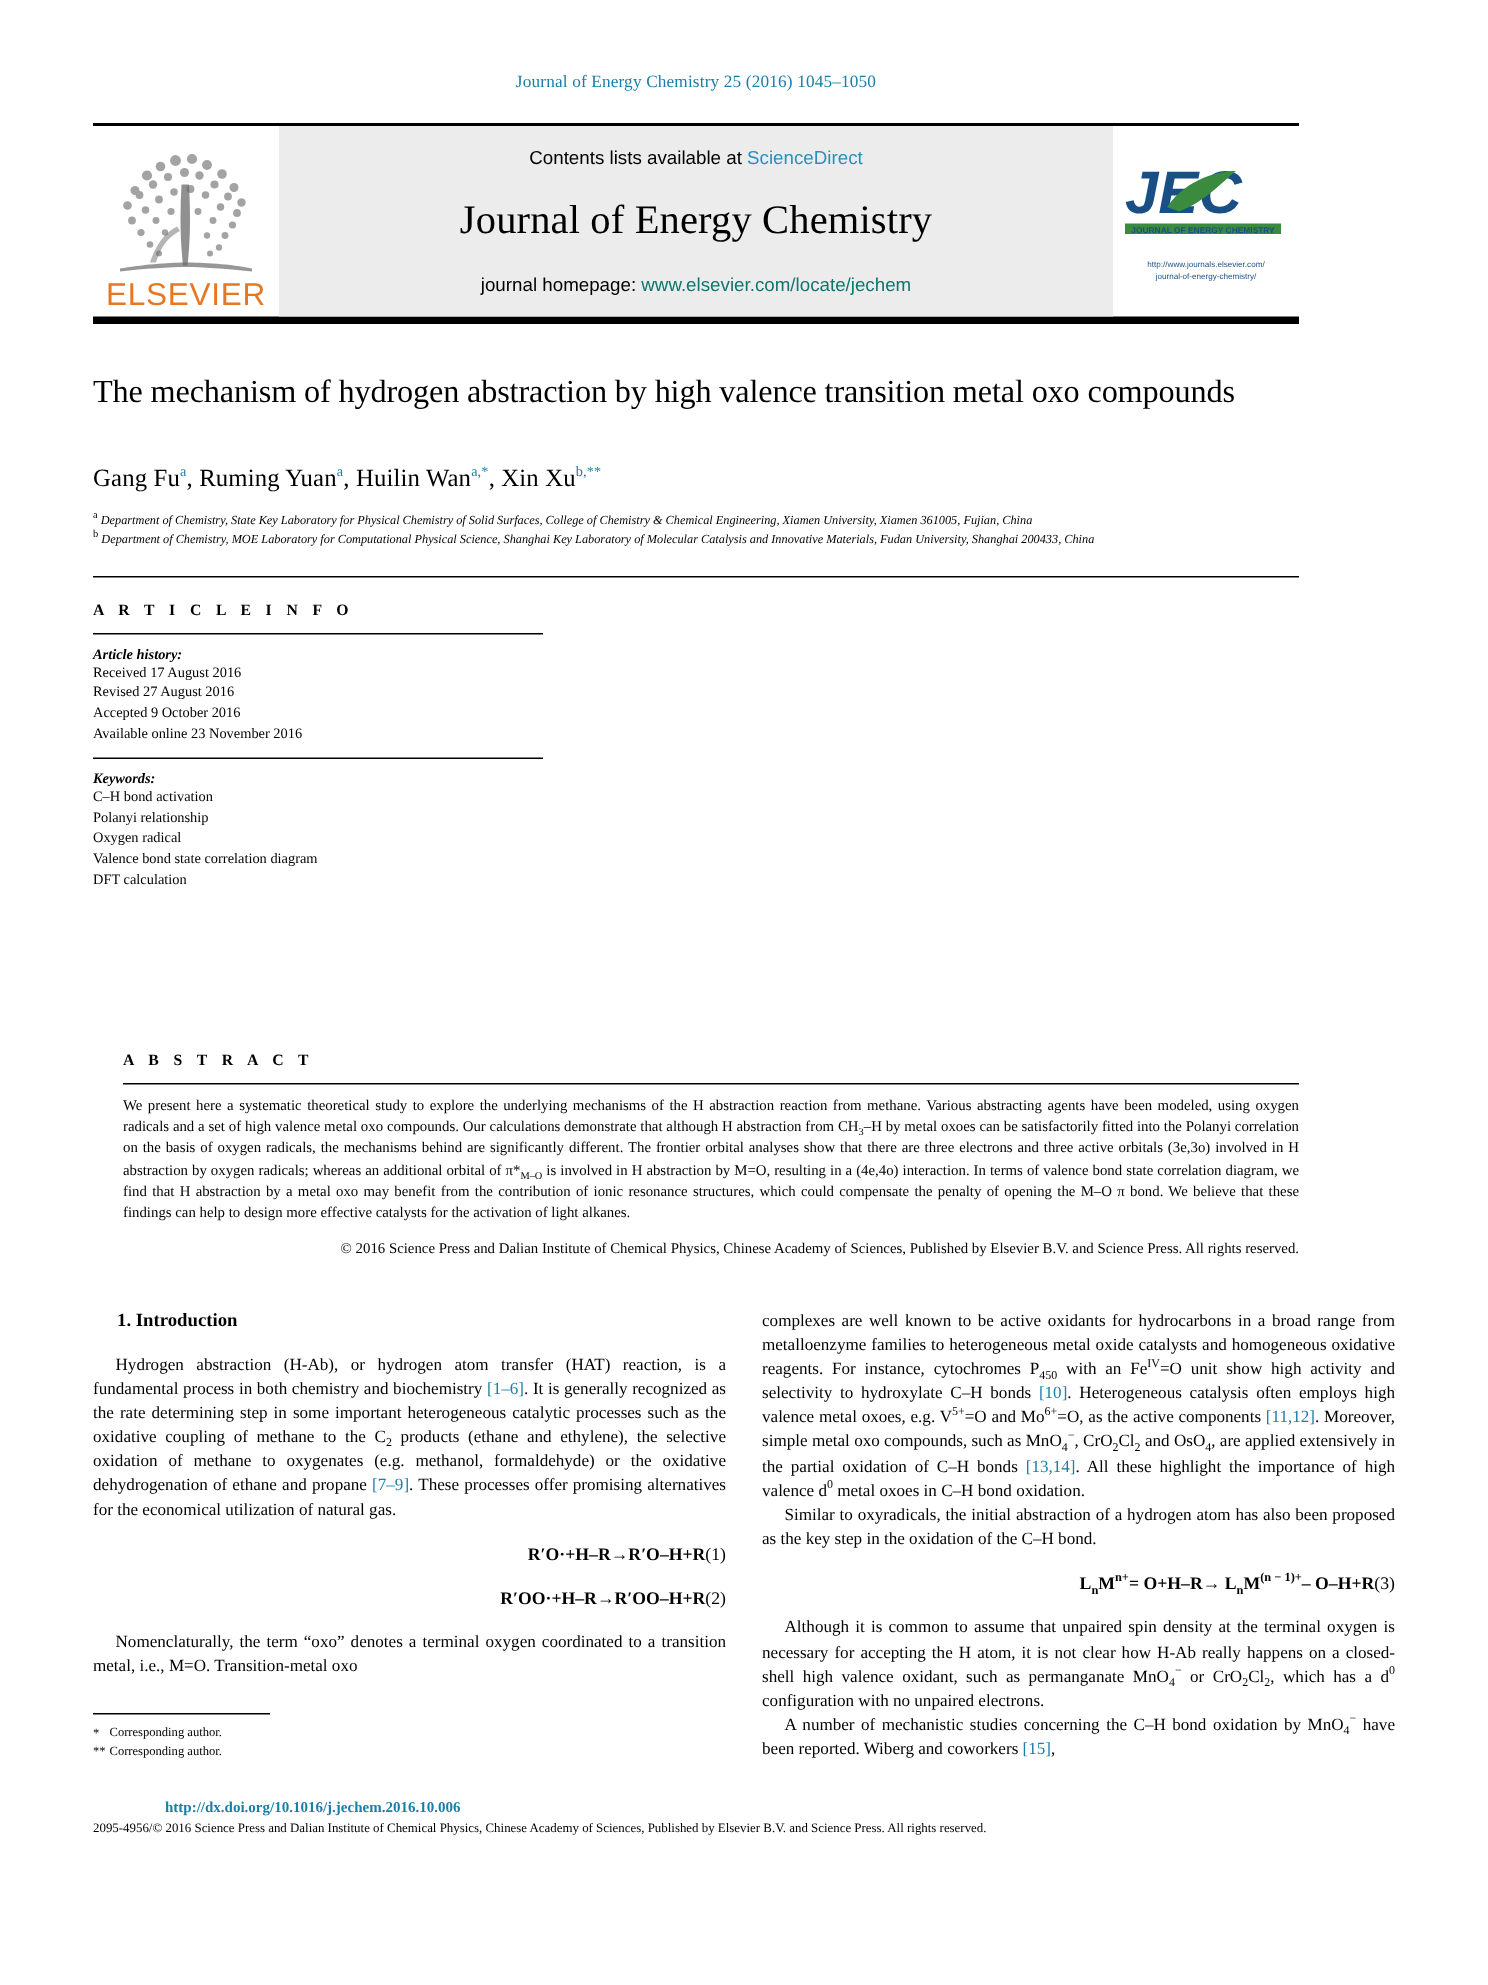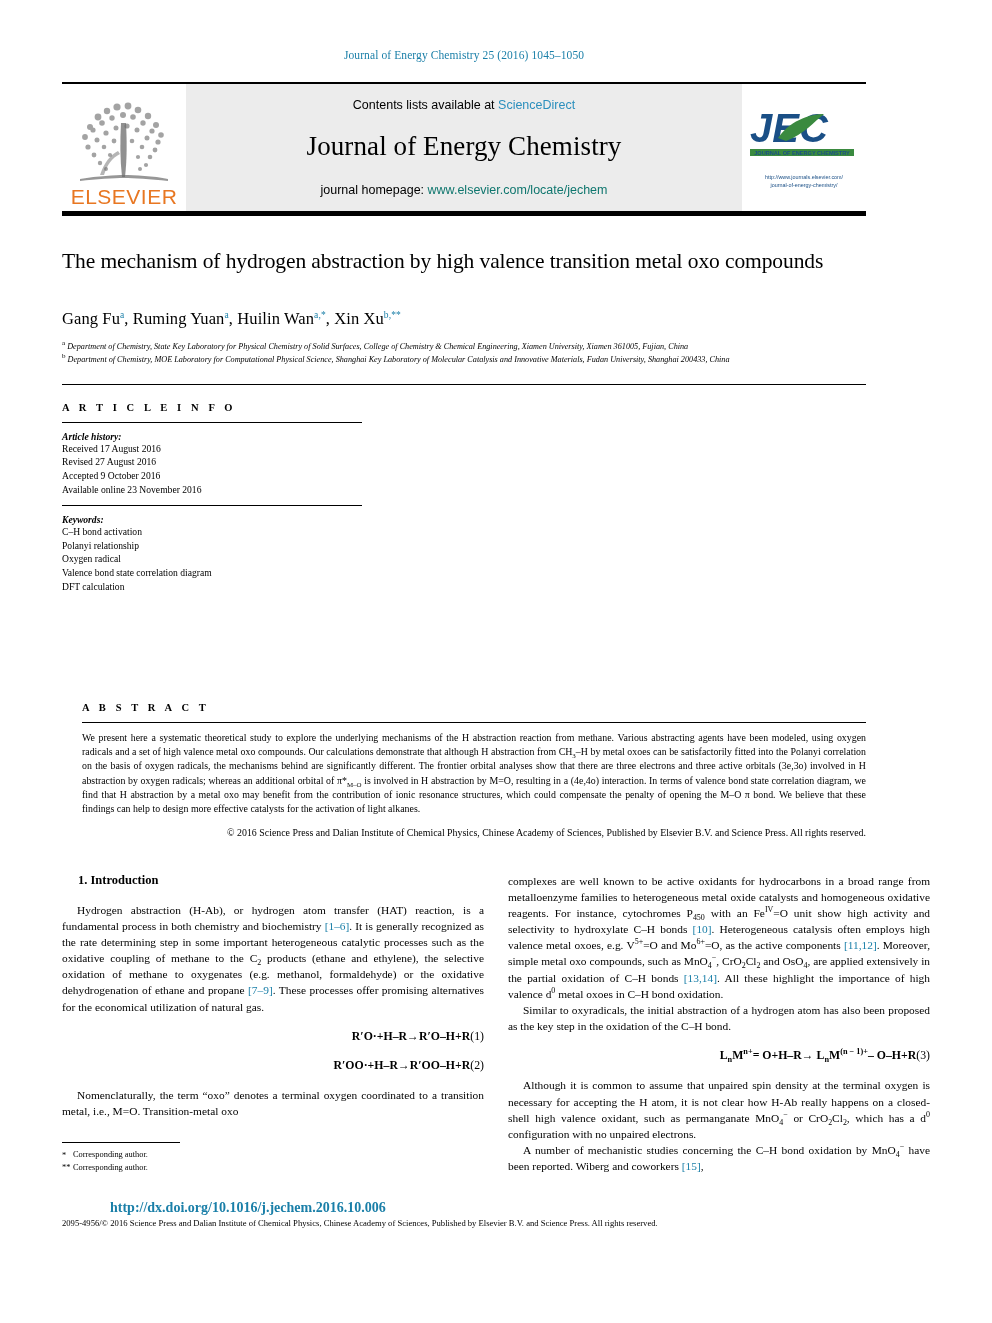--- a/index.html
+++ b/index.html
@@ -198,21 +198,21 @@
   .fn-email { font-size: 8.4px; padding-left: 17px; line-height: 1.6; }
   .fn-email .lbl { font-style: italic; font-weight: bold; }
   .fn-email a, .link { color: #1a7fa8; text-decoration: none; }
 
   .bottom-block {
     position: absolute;
     left: 62px;
     top: 1200px;
     width: 868px;
   }
-  .doi { color: #1a7fa8; font-size: 14px; font-weight: bold; padding-left: 48px; }
+  .doi { color: #1a7fa8; font-size: 10px; font-weight: bold; padding-left: 48px; }
   .issn-line { font-size: 8.6px; margin-top: 2px; }
 
   sub, sup { line-height: 0; }
   sup { font-size: 70%; vertical-align: super; }
   sub { font-size: 70%; vertical-align: sub; }
 </style>
 </head>
 <body>
 
 <div class="page">

